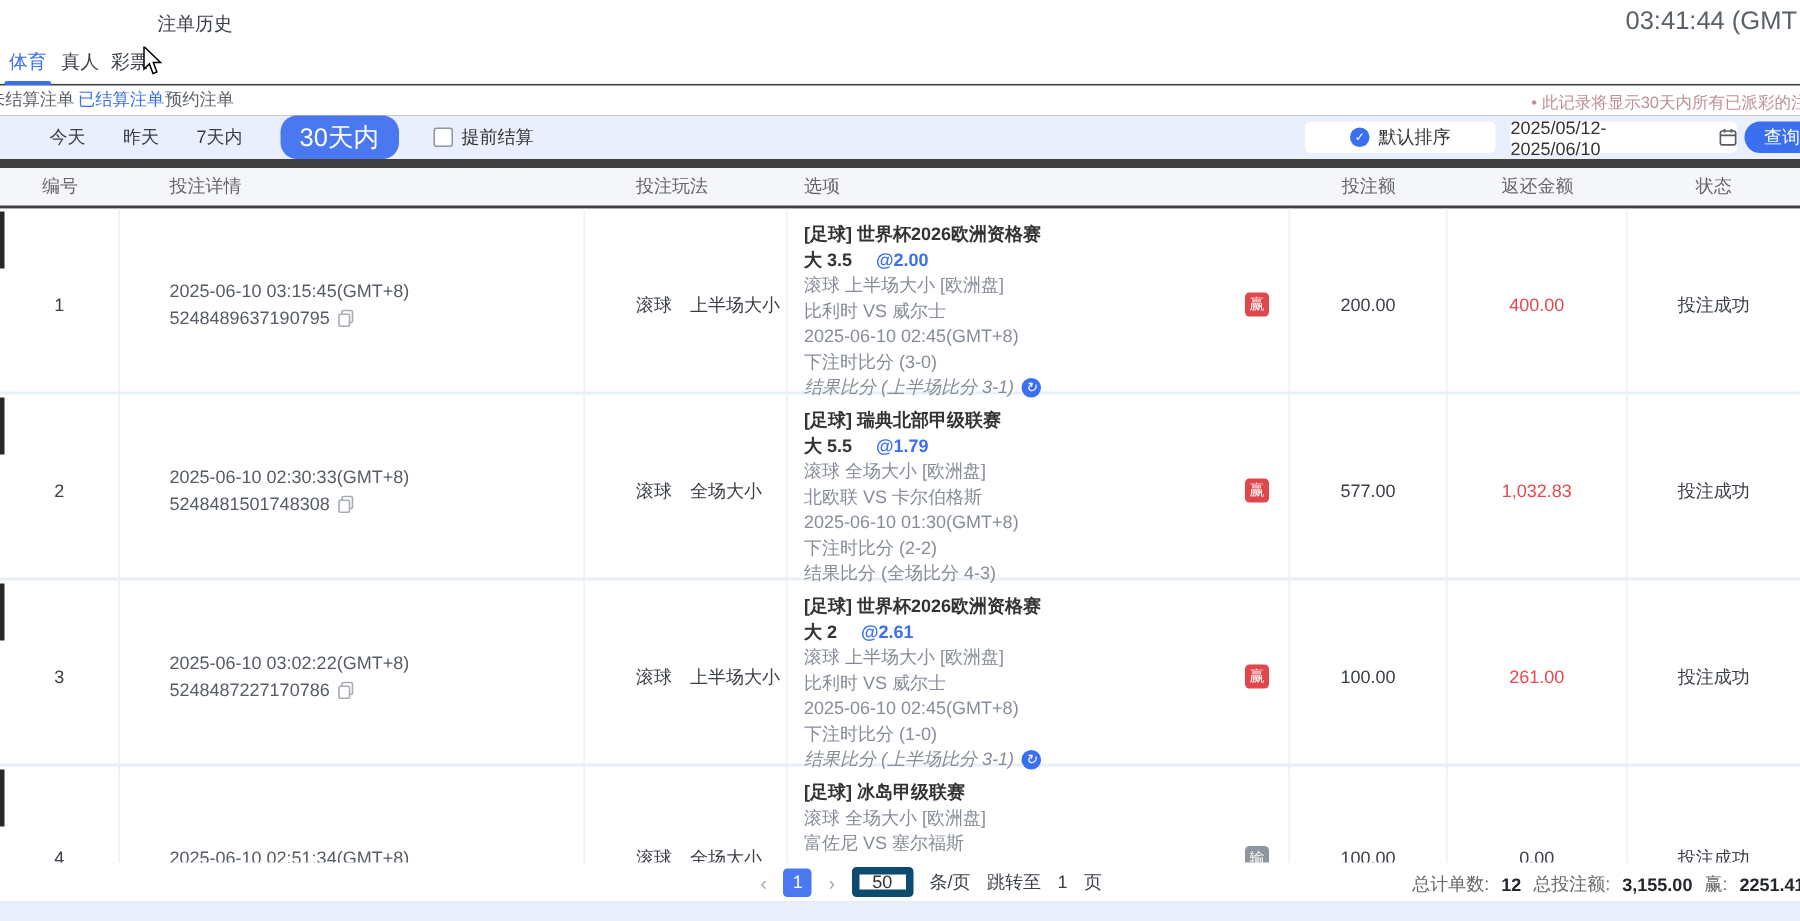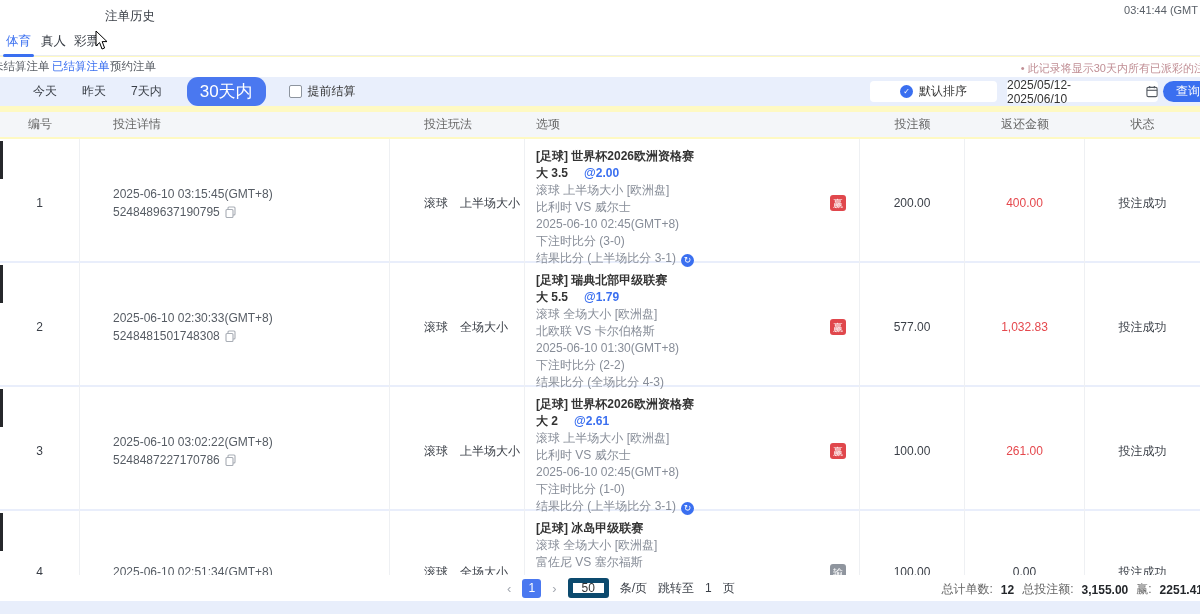--- a/index.html
+++ b/index.html
@@ -1,22 +1,22 @@
 <!DOCTYPE html>
 <html><head>
 <meta charset="utf-8">
 <style>
   * { margin:0; padding:0; box-sizing:border-box; }
   body { width:1200px; height:614px; overflow:hidden; font-family:"Liberation Sans",sans-serif; }
-  .page { position:relative; width:1200px; height:614px; background:#fef9c3; font-size:12px; color:#333; overflow:hidden; }
+  .page { position:relative; width:1200px; height:614px; background:#404040; font-size:12px; color:#333; overflow:hidden; }
 
   
   .topbar { position:absolute; top:0; left:0; right:0; height:30px; background:#fff; }
   .page-title { position:absolute; left:105px; top:8px; font-size:12.5px; color:#3a3f47; }
-  .clock { position:absolute; right:2px; top:4px; color:#5a6068; font-size:11px; white-space:nowrap; }
+  .clock { position:absolute; right:2px; top:4px; color:#5a6068; font-size:17px; white-space:nowrap; }
 
   
   .tabbar { position:absolute; top:30px; left:0; right:0; height:26px; background:#fff; border-bottom:1px solid #ebedf0; }
   .tab { position:absolute; top:3px; font-size:12.5px; color:#3a3f47; cursor:pointer; padding-bottom:6px; }
   .tab.active { color:#3a6ff0; }
   .tab.active::after { content:""; position:absolute; left:-3px; right:-3px; bottom:-1px; height:3px; background:#3a6ff0; border-radius:2px; }
   .tab1 { left:6px; } .tab2 { left:41px; } .tab3 { left:74px; }
 
   
   .subbar { position:absolute; top:57px; left:0; right:0; height:20px; background:#fff; }
@@ -48,21 +48,21 @@
   .trow > div:last-child { border-right:none; }
   .c-no { display:flex; align-items:center; justify-content:center; color:#3a3f47; }
   .c-details { display:flex; flex-direction:column; justify-content:center; gap:4px; padding-left:33px; color:#565c64; }
   .d-order { display:flex; align-items:center; gap:5px; }
   .c-play { display:flex; align-items:center; padding-left:34px; color:#3a3f47; }
   .c-sel { position:relative; padding:9px 34px 0 11px; line-height:17px; }
   .s-league { color:#333; font-weight:600; }
   .s-pick { display:flex; gap:16px; font-weight:600; color:#333; }
   .odds { color:#3a6ff0; }
   .s-line { color:#878d98; }
-  .s-result { display:flex; align-items:flex-end; gap:5px; }
+  .s-result { display:flex; align-items:center; gap:5px;font-style:italic; }
   .replay-ic { width:13px; height:13px; border-radius:50%; background:#3a6ff0; color:#fff; font-size:9px; display:inline-flex; align-items:center; justify-content:center; cursor:pointer; }
   .badge { position:absolute; right:13px; top:50%; margin-top:-8px; width:16px; height:16px; border-radius:3px; color:#fff; font-size:10px; display:flex; align-items:center; justify-content:center; }
   .badge.win { background:#e0474c; }
   .badge.lose { background:#8f959e; }
   .c-amt { display:flex; align-items:center; justify-content:center; color:#3a3f47; }
   .c-amt.red { color:#e5484d; }
   .c-status { display:flex; align-items:center; justify-content:center; color:#3a3f47; }
   .copy-ic { cursor:pointer; flex:none; }
 
   

